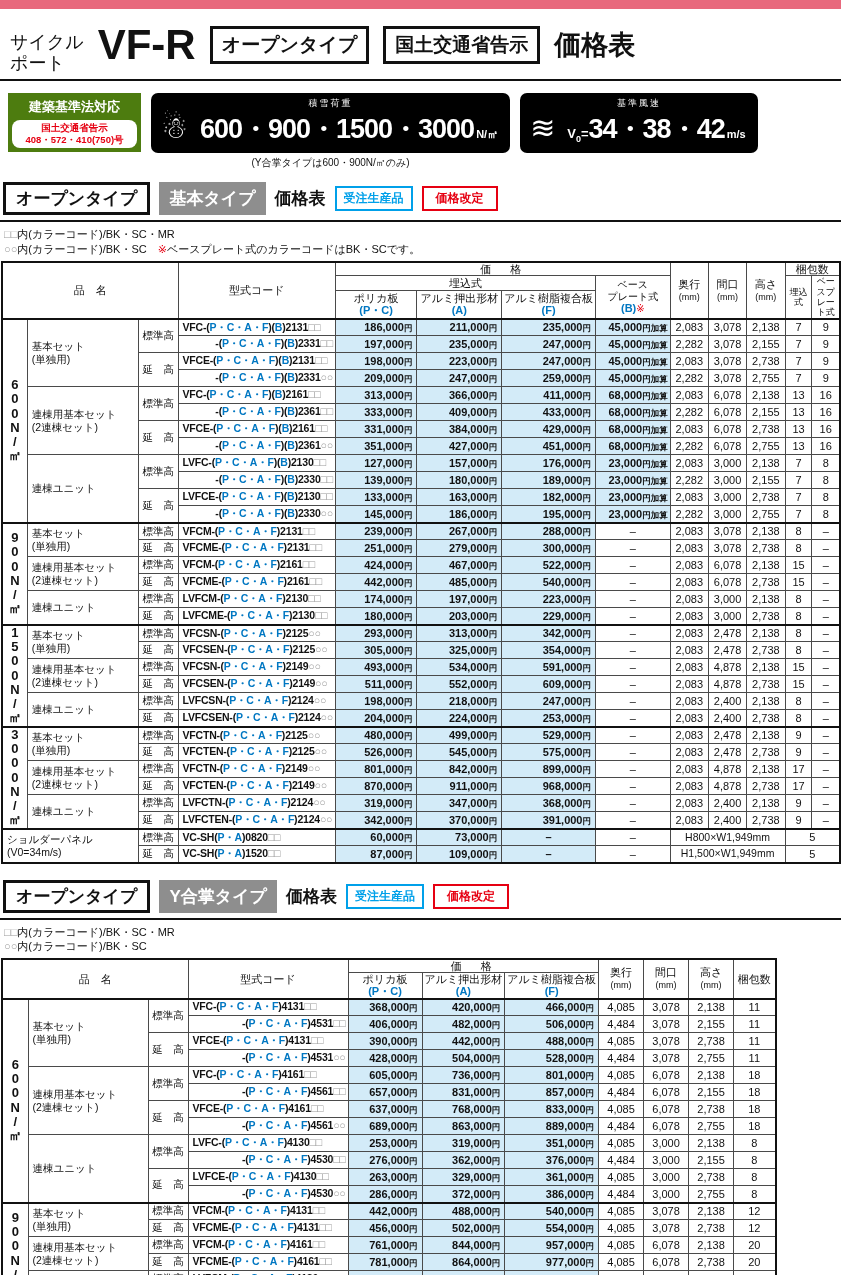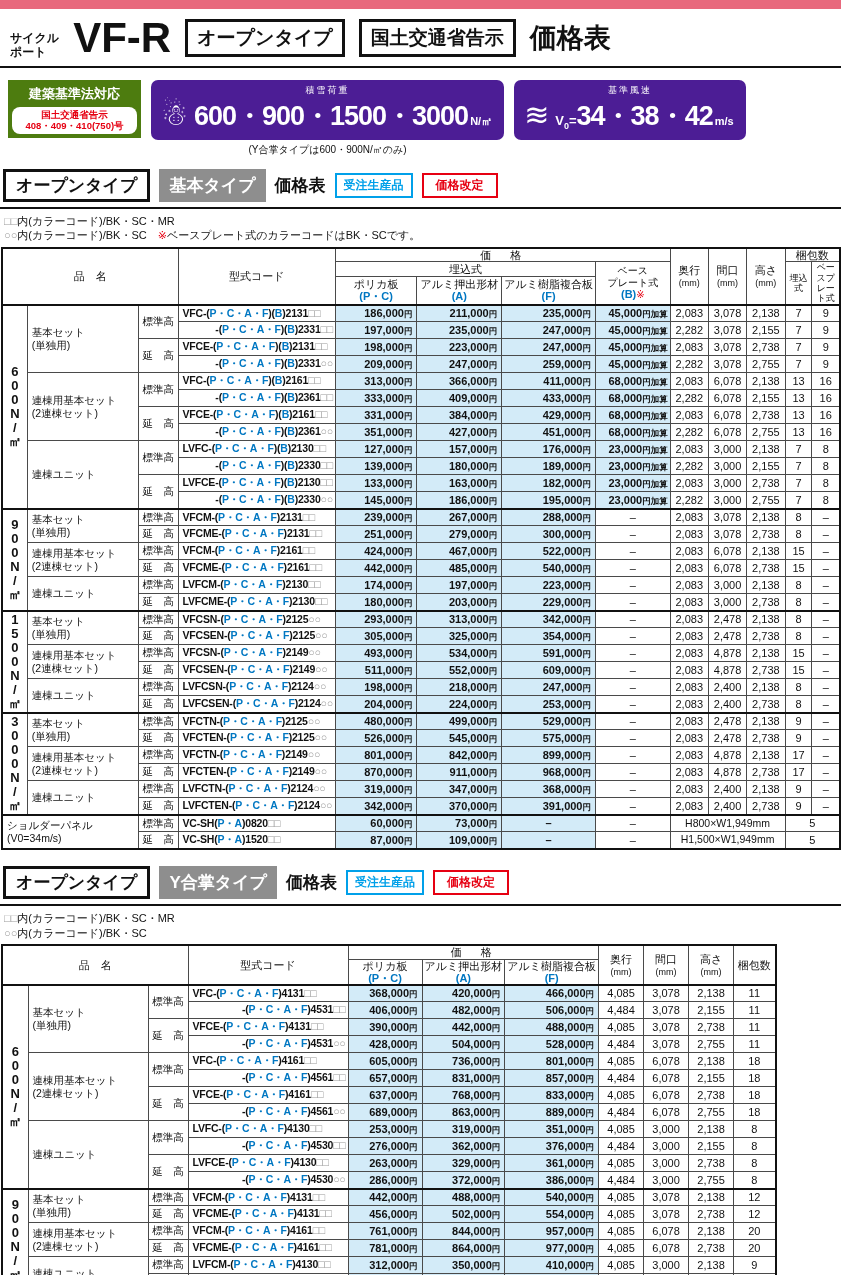--- a/index.html
+++ b/index.html
@@ -5,31 +5,31 @@
   * { box-sizing: border-box; margin: 0; padding: 0; }
   body {
     width: 841px; height: 1275px; background: #fff; color: #111;
     font-family: "Liberation Sans", "DejaVu Sans", sans-serif;
     overflow: hidden; position: relative;
   }
   .topbar { height: 9px; background: #e8697d; }
 
   
   .titlebar { display:flex; align-items:center; gap:14px; padding:8px 12px 6px 10px; border-bottom:2px solid #111; }
-  .title-small { font-weight:bold; font-size:12px; line-height:1.15;margin-top:15px; }
+  .title-small { font-weight:normal; font-size:18px; line-height:1.15;margin-top:15px; }
   .title-model { font-size:42px; font-weight:bold; letter-spacing:0; line-height:1; }
   .title-tag { border:3px solid #111; font-size:19px; font-weight:bold; padding:3px 9px; }
   .title-suffix { font-size:27px; font-weight:bold; }
 
   
   .badges { display:flex; align-items:flex-start; gap:10px; padding:12px 0 4px 8px; }
   .law-badge { background:#4d7c0f; color:#fff; width:133px; text-align:center; padding:5px 4px 4px; }
   .law-badge .l1 { font-size:13px; font-weight:bold; letter-spacing:0; }
   .law-inner { background:#fff; color:#e60012; border-radius:8px; margin-top:4px; font-size:9.5px; font-weight:bold; line-height:1.25; padding:2px 1px; }
-  .gray-badge { background:#4c1d95; color:#fff; border-radius:7px; height:60px; padding:4px 12px 4px 10px; display:flex; align-items:center; gap:6px; position:relative; }
+  .gray-badge { background:#000000; color:#fff; border-radius:7px; height:60px; padding:4px 12px 4px 10px; display:flex; align-items:center; gap:12px; position:relative; }
   .gb-label { position:absolute; top:4px; left:0; right:0; text-align:center; font-size:9px; letter-spacing:2px; }
   .gb-main { display:flex; align-items:baseline; margin-top:12px; }
   .gb-big { font-size:27px; font-weight:bold; letter-spacing:-1px; }
   .gb-unit { font-size:11px; font-weight:bold; margin-left:2px; }
   .gb-prefix { font-size:13px; font-weight:bold; }
   .gb-prefix sub { font-size:9px; }
   .badge-icon { font-size:30px; line-height:1; margin-top:10px; }
   .snow-note { font-size:10px; margin-top:3px; text-align:center; color:#111; }
 
   
@@ -84,21 +84,21 @@
   <div class="title-tag">オープンタイプ</div>
   <div class="title-tag">国土交通省告示</div>
   <div class="title-suffix">価格表</div>
 </div>
 
 <div class="badges">
   <div class="law-badge">
     <div class="l1">建築基準法対応</div>
     <div class="law-inner">
       <div>国土交通省告示</div>
-      <div>408・409・410(750)号</div>
+      <div>408・572・410(750)号</div>
     </div>
   </div>
   <div>
     <div class="gray-badge">
       <div class="gb-label">積雪荷重</div>
       <span class="badge-icon">☃</span>
       <div class="gb-main">
         <span class="gb-big">600・900・1500・3000</span>
         <span class="gb-unit">N/㎡</span>
       </div>

